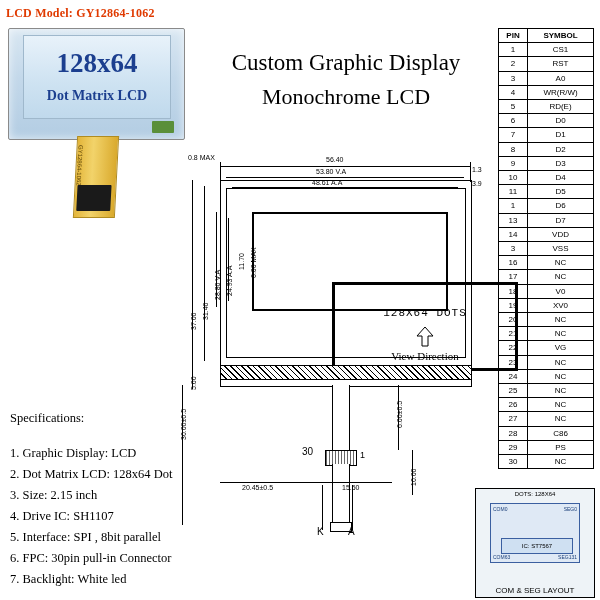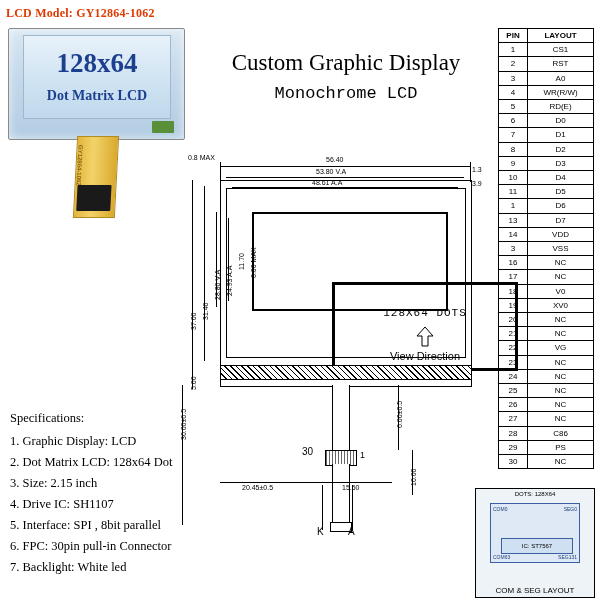--- a/index.html
+++ b/index.html
@@ -67,21 +67,21 @@
     left:2px;top:48px;width:34px;height:26px;background:#1a1a1a;border-radius:1px;
   }
 
   
   #title-1{
     left:196px;top:50px;width:300px;text-align:center;
     font-size:23px;font-family:"Liberation Serif", serif;
   }
   #title-2{
     left:196px;top:84px;width:300px;text-align:center;
-    font-size:17px;font-family:Liberation Mono, monospace;
+    font-size:22px;font-family:Liberation Serif, serif;
   }
 
   
   #pin-table{
     right:6px;top:28px;width:96px;
     border-collapse:collapse;
     font-family:"Liberation Sans", sans-serif;
     font-size:8px;
   }
   #pin-table th,#pin-table td{
@@ -129,21 +129,21 @@
   #dots-label{
     position:absolute;left:0;top:22px;width:100%;
     text-align:center;font-family:"Liberation Mono", monospace;
     font-size:11px;letter-spacing:1px;
   }
   #arrow-up{
     position:absolute;left:50%;top:42px;margin-left:-9px;
   }
   #view-dir{
     position:absolute;left:0;top:65px;width:100%;
-    text-align:center;font-family:Liberation Sans, sans-serif;font-size:11px;
+    text-align:center;font-family:Liberation Serif, serif;font-size:11px;
   }
   
   #hatch{
     position:absolute;left:40px;top:215px;width:250px;height:14px;
     border:1px solid #000;
     background:repeating-linear-gradient(45deg,#000 0 1px,#fff 1px 4px);
   }
   #hatch2{
     position:absolute;left:40px;top:229px;width:250px;height:6px;
     border:1px solid #000;background:#fff;
@@ -166,21 +166,21 @@
     position:absolute;left:150px;top:372px;width:20px;height:8px;
     border:1px solid #000;background:#fff;
   }
 
   
   #specs{
     left:10px;top:408px;width:270px;
     font-family:"Liberation Serif", serif;
     font-size:12.5px;line-height:21px;
   }
-  #specs .head{margin-bottom:2px;}
+  #specs .head{margin-bottom:14px;}
 
   
   #com-seg{
     left:475px;top:488px;width:118px;height:108px;
     border:1px solid #000;background:#eef3f7;
   }
   #com-seg .inner{
     position:absolute;left:14px;top:14px;width:88px;height:58px;
     border:1px solid #3b5fa0;background:#dfe9f5;
   }
@@ -219,21 +219,21 @@
   <div class="abs" id="flex-black"></div>
 </div>
 
 <div class="abs" id="title-1">Custom Graphic Display</div>
 <div class="abs" id="title-2">Monochrome LCD</div>
 
 <table class="abs" id="pin-table">
   <thead>
     <tr>
       <th class="num">PIN</th>
-      <th>LAYOUT</th>
+      <th>SYMBOL</th>
     </tr>
   </thead>
   <tbody id="pin-body">
       <tr>
         <td class="num">1</td>
         <td>CS1</td>
       </tr>
       <tr>
         <td class="num">2</td>
         <td>RST</td>

